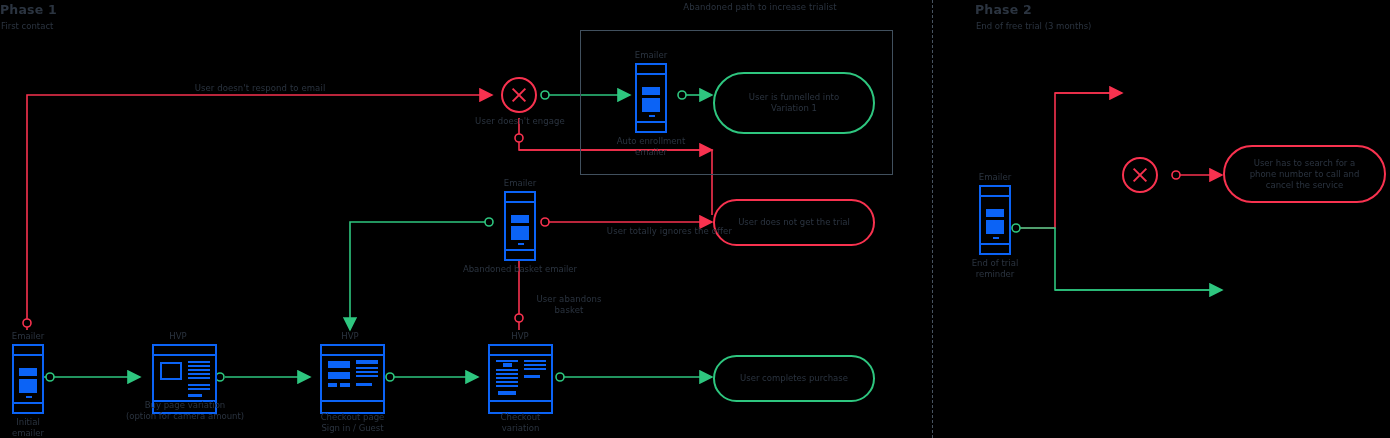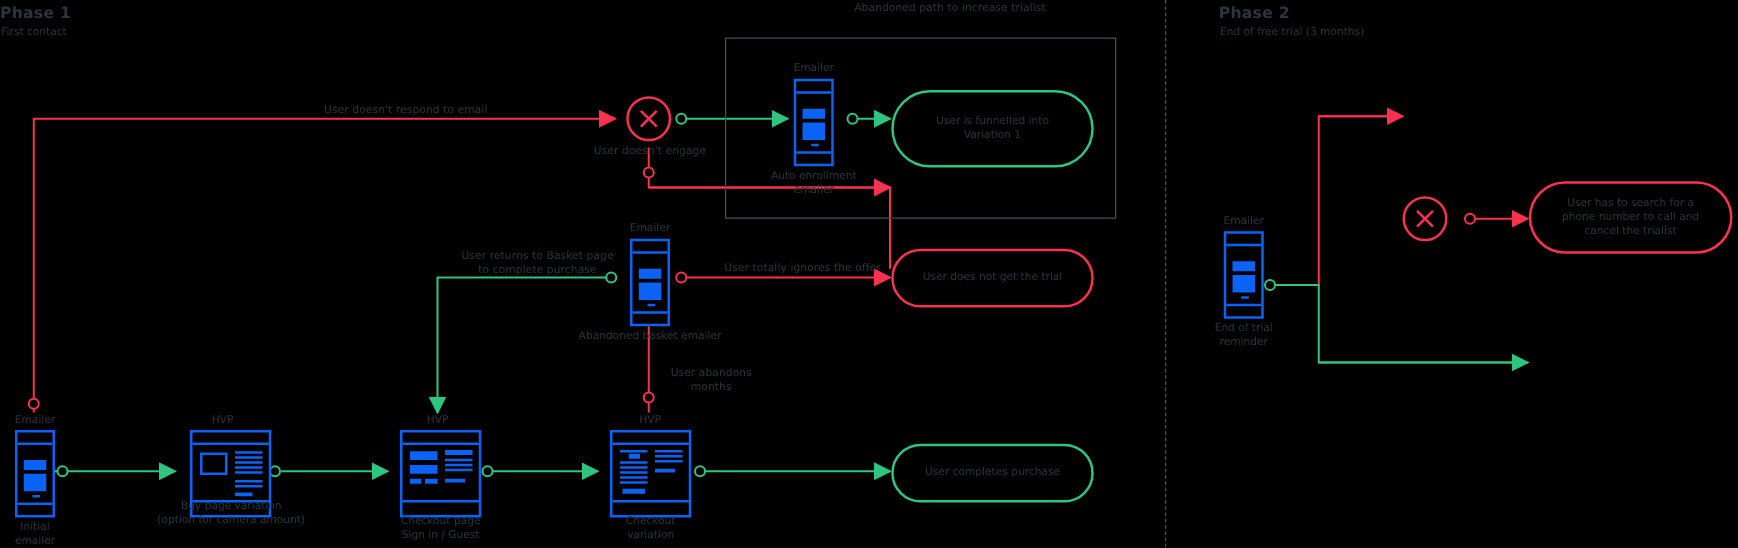--- a/index.html
+++ b/index.html
@@ -213,22 +213,20 @@
   <div class="lbl" style="left:455px;top:116px;width:130px">User doesn't engage</div>
 
   <div class="xnode" style="left:1122px;top:157px"></div>
 
   <div class="pill g" style="left:713px;top:72px;width:162px;height:62px">User is funnelled into
 Variation 1</div>
   <div class="pill r" style="left:713px;top:199px;width:162px;height:47px">User does not get the trial</div>
   <div class="pill g" style="left:713px;top:355px;width:162px;height:47px">User completes purchase</div>
   <div class="pill r" style="left:1223px;top:145px;width:163px;height:58px">User has to search for a
 phone number to call and
-cancel the trialist</div>
-
-  <div class="lbl" style="left:130px;top:83px;width:260px;text-align:right">User doesn't respond to email</div>
-  <div class="lbl" style="left:340px;top:200px;width:180px">User returns to Basket page
-to complete purchase</div>
-  <div class="lbl" style="left:552px;top:210px;width:180px;text-align:center">User totally ignores the offer</div>
+cancel the service</div>
+
+  <div class="lbl" style="left:130px;top:83px;width:260px;text-align:center">User doesn't respond to email</div>
+  <div class="lbl" style="left:552px;top:226px;width:180px;text-align:right">User totally ignores the offer</div>
   <div class="lbl" style="left:524px;top:294px;width:90px">User abandons
-months</div>
+basket</div>
 
 </div>
 
 </body></html>

